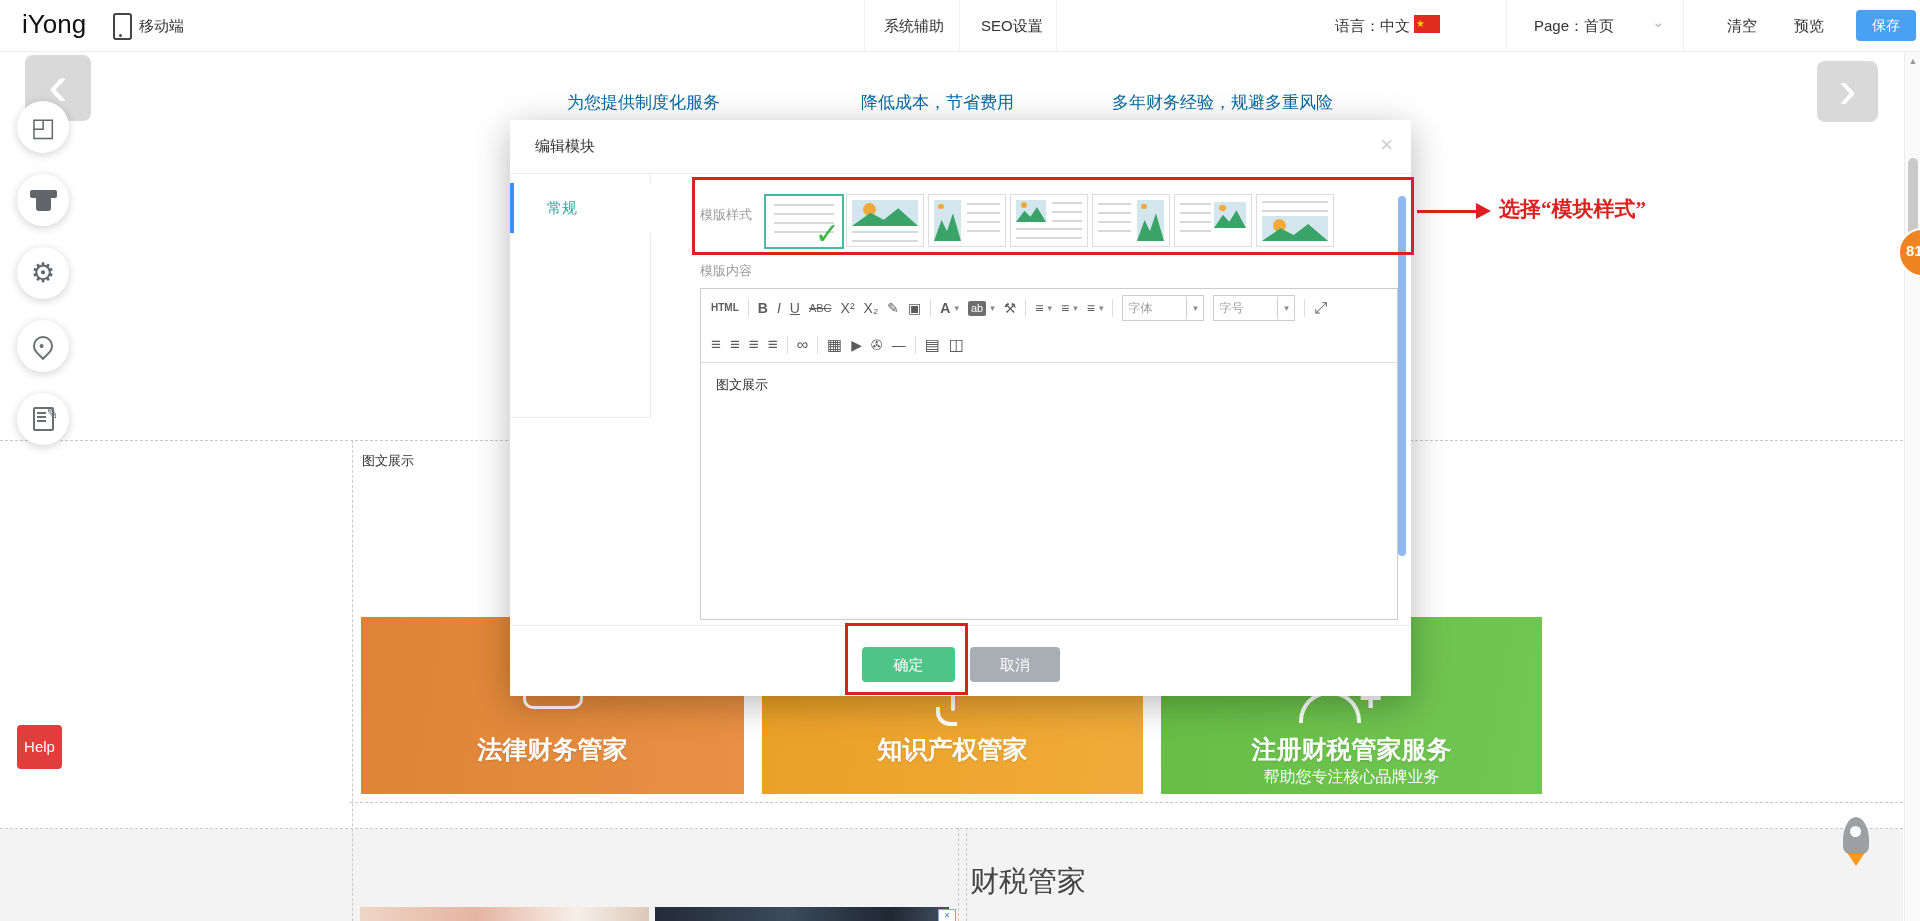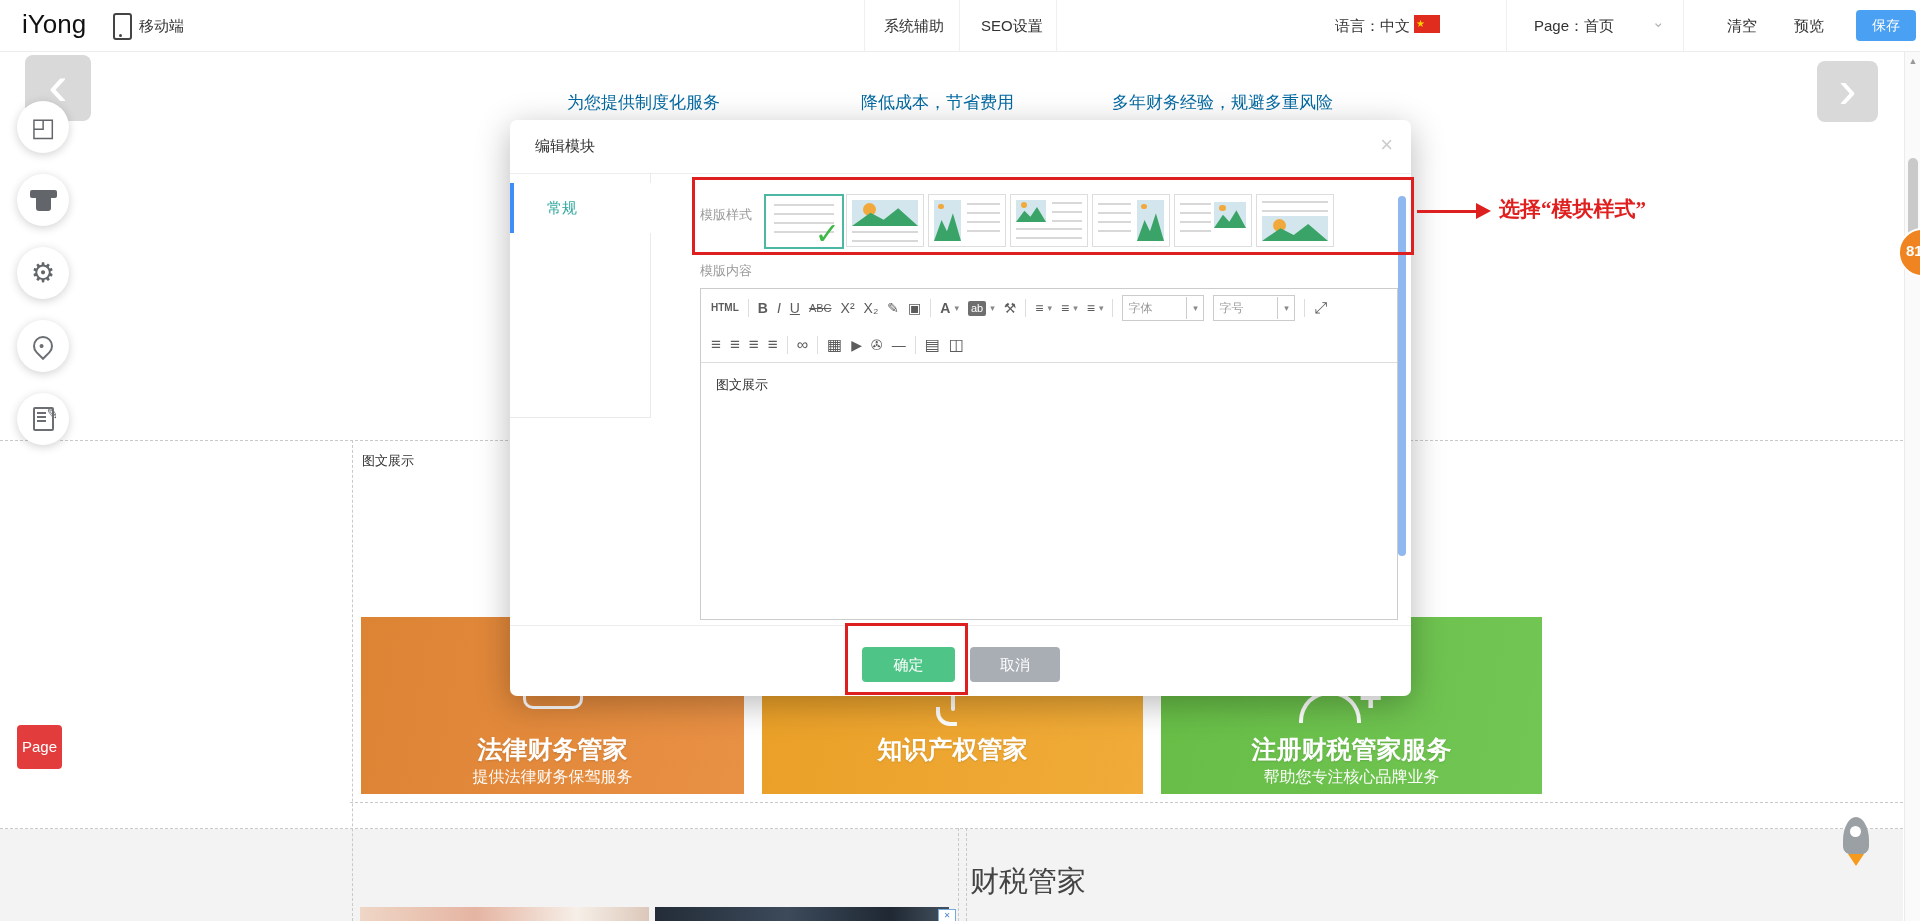--- a/index.html
+++ b/index.html
@@ -59,21 +59,21 @@
   .rk-win{position:absolute;left:8px;top:9px;width:11px;height:11px;background:#fff;border-radius:50%}
   .rk-flame{position:absolute;left:6px;top:37px;width:0;height:0;border-left:8px solid transparent;border-right:8px solid transparent;border-top:12px solid #f59a1d}
 
   
   .pg-scroll{position:absolute;left:1904px;top:52px;width:16px;height:869px;background:#fafafa;border-left:1px solid #ebebeb;z-index:35}
   .pg-scroll-up{position:absolute;left:0;top:4px;width:16px;text-align:center;font-size:9px;color:#999}
   .pg-thumb{position:absolute;left:3px;top:106px;width:10px;height:80px;background:#c9c9c9;border-radius:5px;cursor:pointer}
   .badge{position:absolute;left:1898px;top:228px;width:45px;height:45px;background:#ef8420;border:2px solid #fff;border-radius:50%;color:#fff;font-size:15px;font-weight:bold;line-height:42px;text-indent:6px;z-index:36;cursor:pointer}
 
   
-  .modal{position:absolute;left:510px;top:120px;width:901px;height:576px;background:#fff;border-radius:7px;box-shadow:0 8px 34px rgba(0,0,0,.28);z-index:20}
+  .modal{position:absolute;left:510px;top:120px;width:901px;height:576px;background:#fff;border-radius:0;box-shadow:0 8px 34px rgba(0,0,0,.28);z-index:20}
   .m-header{position:absolute;left:0;top:0;right:0;height:53px;border-bottom:1px solid #ededed}
   .m-title{position:absolute;left:25px;top:17px;font-size:15px;color:#333}
   .m-close{position:absolute;right:18px;top:12px;font-size:22px;color:#ccc;cursor:pointer}
   .tabcol{position:absolute;left:0;top:53px;width:140px;height:244px;border-right:1px solid #eaeaea;border-bottom:1px solid #eaeaea}
   .tab-active{position:absolute;left:0;top:10px;width:136px;height:50px;border-left:4px solid #3e8ef7;background:#fff;line-height:50px;padding-left:33px;font-size:15px;color:#35a9a0;cursor:pointer}
   .fld-label{position:absolute;font-size:13px;color:#999}
   .thumb{position:absolute;top:74px;width:76px;height:51px;background:#fff;border:1px solid #ddd;cursor:pointer}
   .thumb.sel{border:2px solid #4cb8a4}
   .ln{position:absolute;background:repeating-linear-gradient(to bottom,#d8d8d8 0 2px,transparent 2px 9px)}
   .pic{position:absolute;background:#d3e6ed;overflow:hidden}
@@ -124,21 +124,20 @@
   <div class="guide-v" style="left:966px;top:828px;height:93px"></div>
 
   <div class="feature" style="left:567px">为您提供制度化服务</div>
   <div class="feature" style="left:861px">降低成本，节省费用</div>
   <div class="feature" style="left:1112px">多年财务经验，规避多重风险</div>
   <div class="module-label">图文展示</div>
 
   <div class="card card1">
     <span class="c1icon">+</span>
     <div class="card-title">法律财务管家</div>
-    <div class="card-sub">提供法律财务保驾服务</div>
   </div>
   <div class="card card2">
     <span class="c2pole"></span>
     <span class="c2hook"></span>
     <div class="card-title">知识产权管家</div>
   </div>
   <div class="card card3">
     <span class="c3dome"></span>
     <span class="c3plus">+</span>
     <div class="card-title">注册财税管家服务</div>
@@ -169,21 +168,21 @@
     <span style="font-size:27px">⚙</span>
   </div>
   <div class="rail-btn" style="top:320px">
     <span class="pin"></span>
   </div>
   <div class="rail-btn" style="top:393px">
     <span class="docpen">
         <b>✎</b>
       </span>
   </div>
-  <div class="help-btn">Page</div>
+  <div class="help-btn">Help</div>
 
   <div class="topbar">
     <div class="logo">iYong</div>
     <span class="phone-ic">
         <i></i>
       </span>
     <div class="tb-item" style="left:139px">移动端</div>
     <div class="tb-div" style="left:864px"></div>
     <div class="tb-item" style="left:884px">系统辅助</div>
     <div class="tb-div" style="left:959px"></div>

